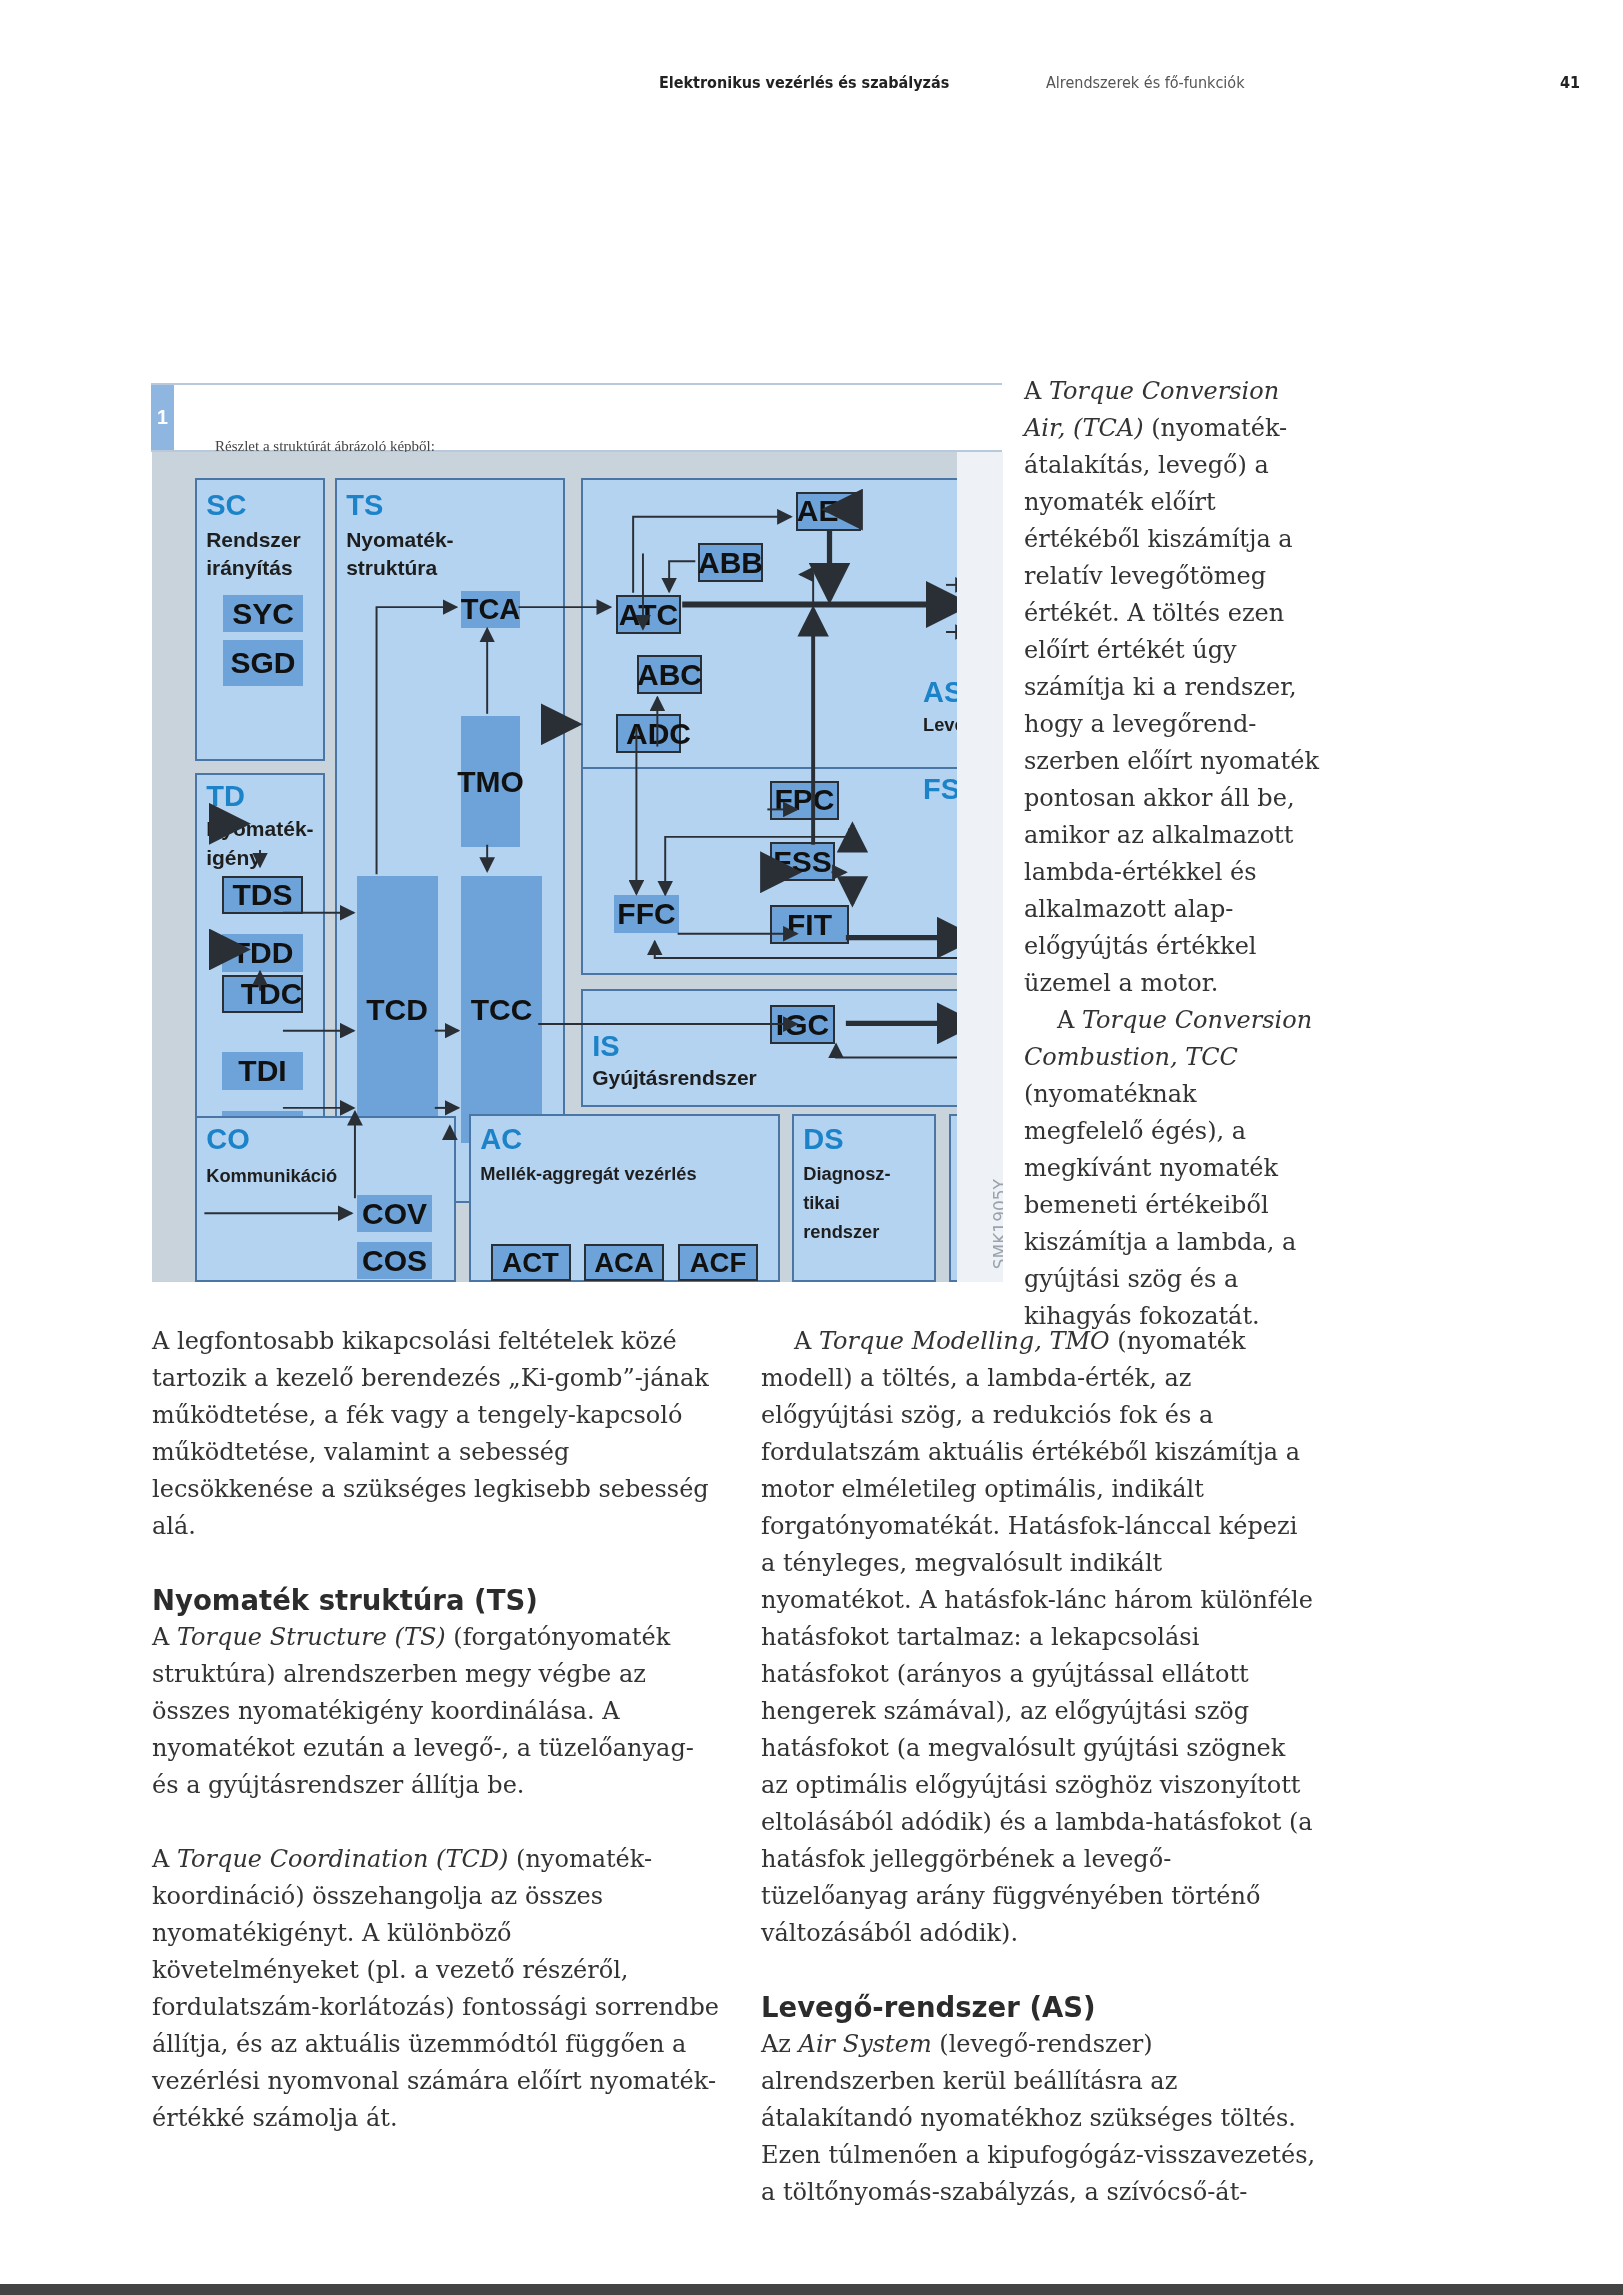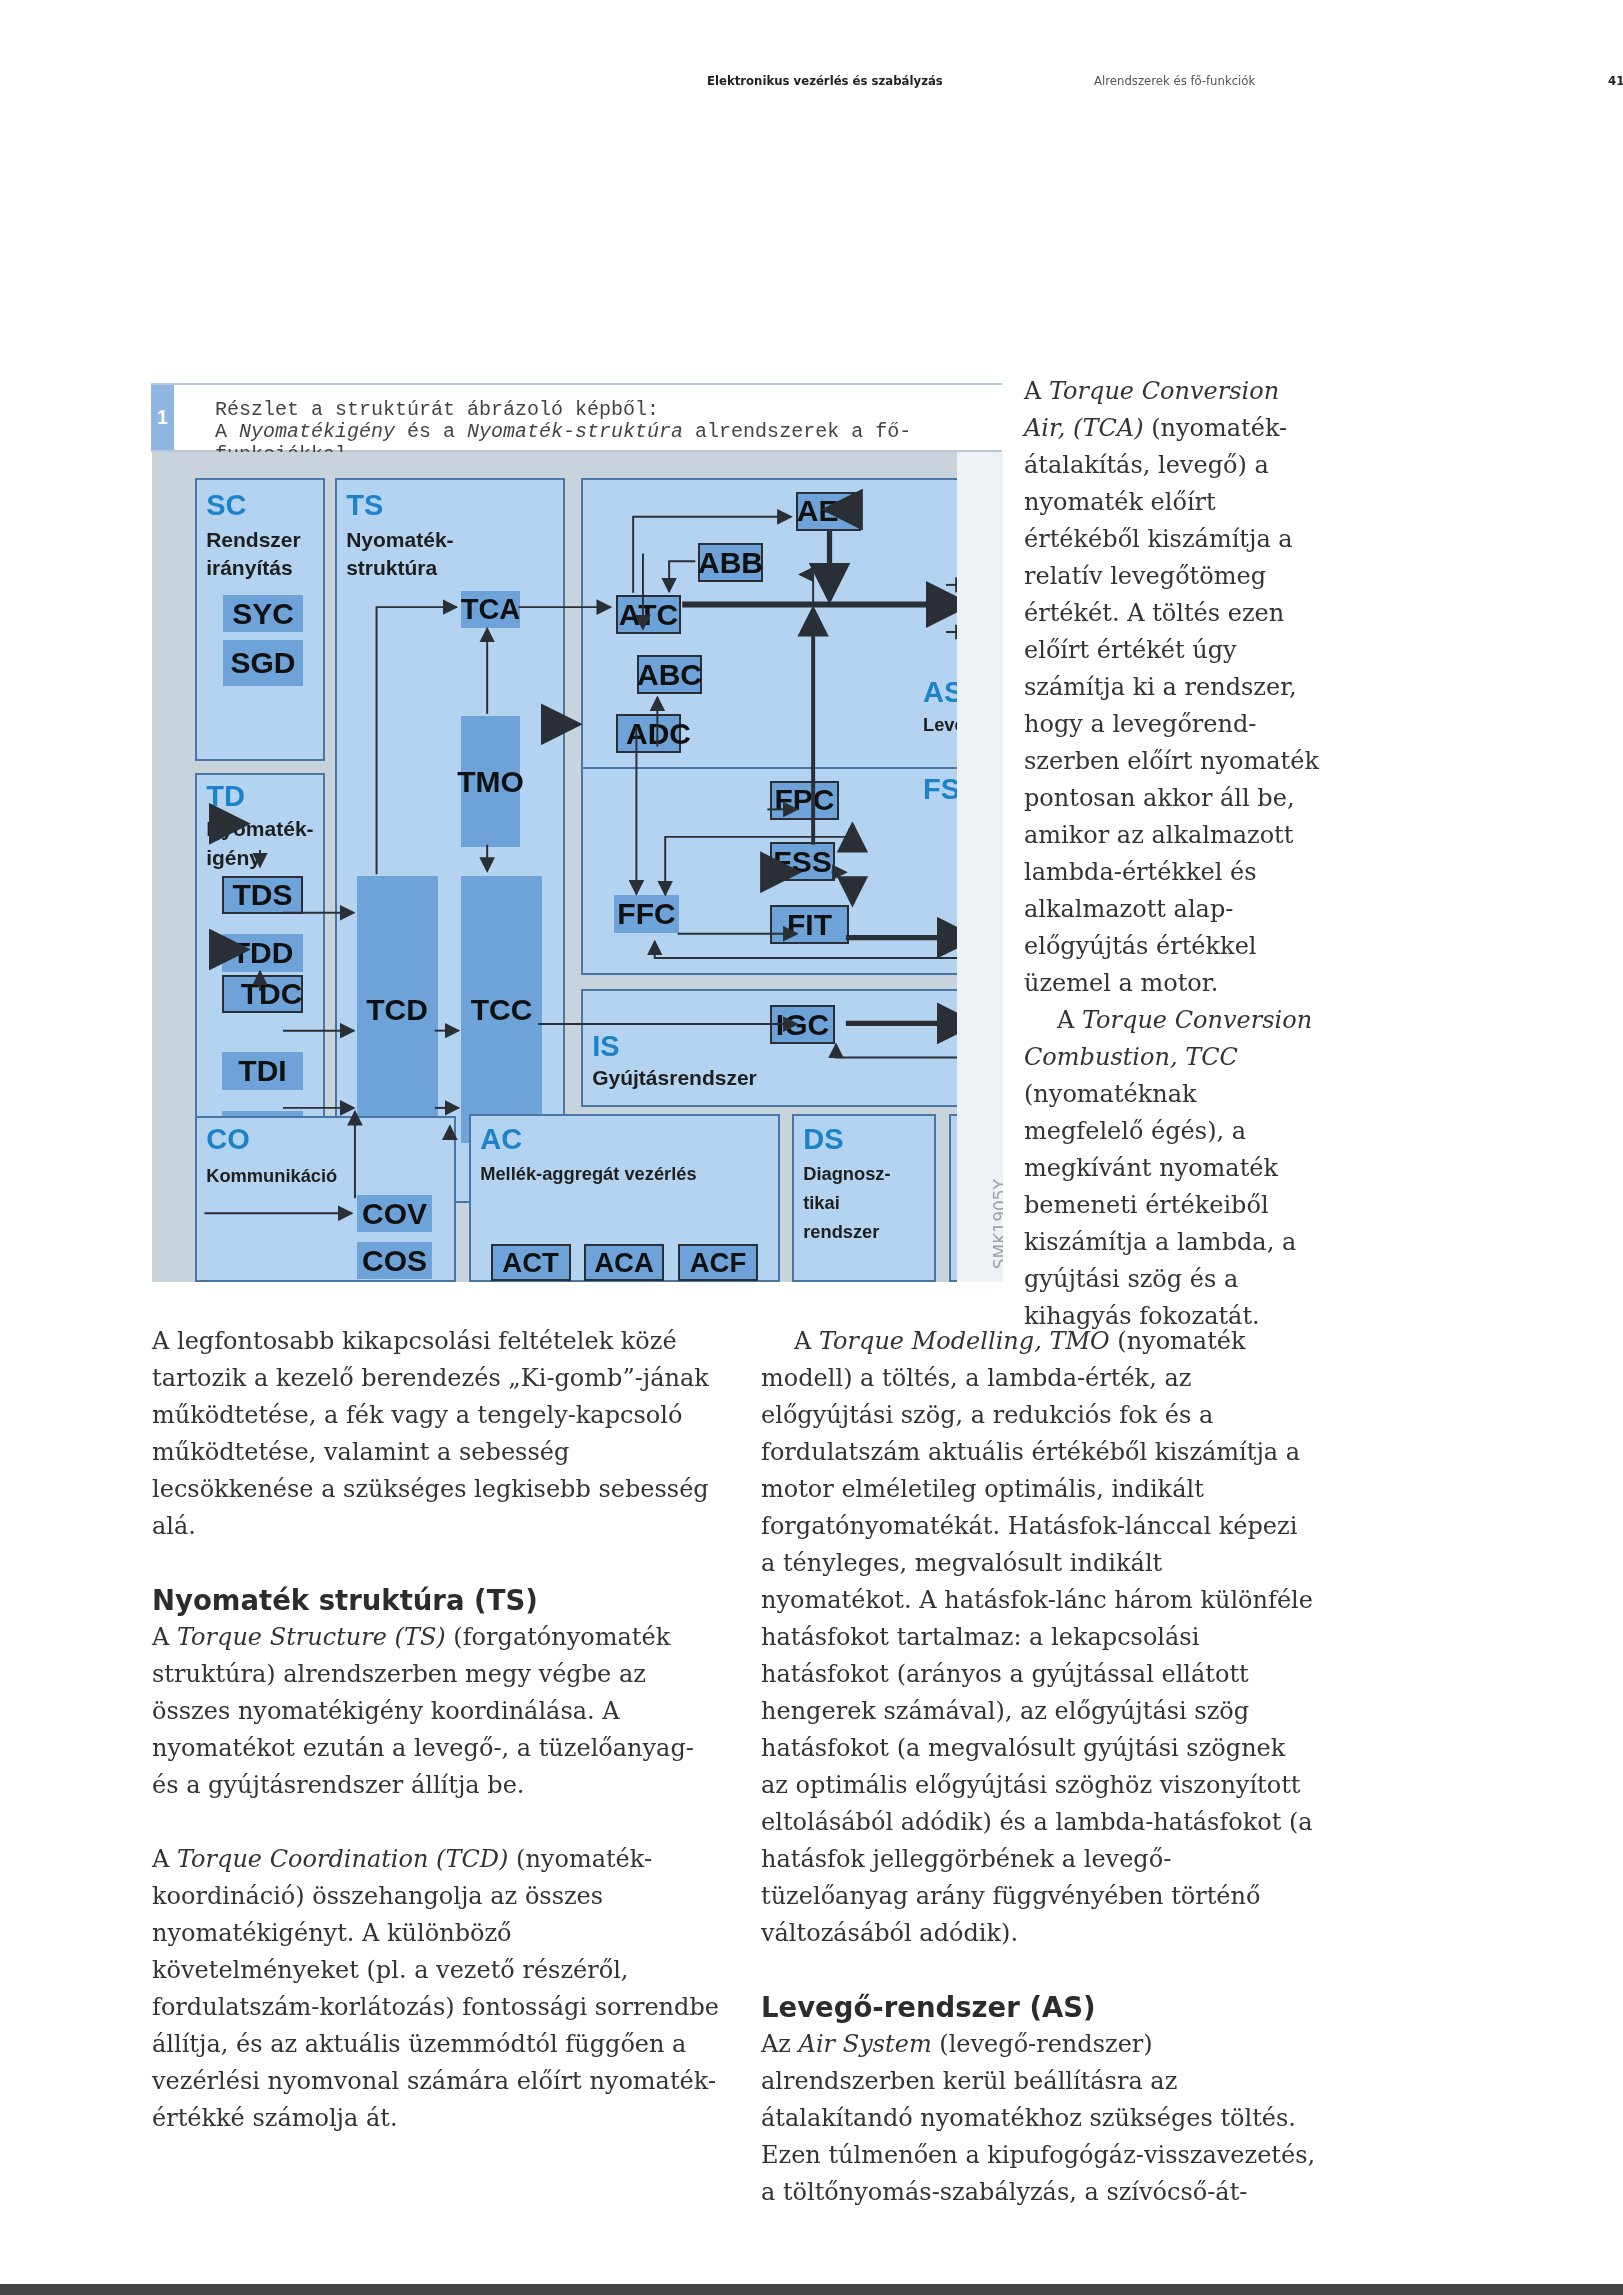--- a/index.html
+++ b/index.html
@@ -1,26 +1,26 @@
 <!DOCTYPE html>
 <html style="font-size:10.5px"><head>
 <meta charset="utf-8">
 <style>
   html,body{margin:0;padding:0;background:#ffffff;}
   body{width:1623px;height:2295px;position:relative;overflow:hidden;color:#2b2b2b;}
   .abs{position:absolute;}
   
-  .hdr{font-family:"DejaVu Sans Condensed","DejaVu Sans",sans-serif;font-size:13px;top:73px;margin-left:48px;}
+  .hdr{font-family:"DejaVu Sans Condensed","DejaVu Sans",sans-serif;font-size:16px;top:73px;}
   .hdr-chapter{left:659px;font-weight:bold;color:#222;}
   .hdr-section{left:1046px;color:#555;}
   .hdr-page{left:1560px;font-weight:bold;color:#222;}
   
   .fig-cap{left:151px;top:383px;width:851px;height:65px;background:#fff;border-top:2px solid #b9c9dc;border-bottom:2px solid #b9c9dc;}
   .fig-num{position:absolute;left:0;top:0;width:23px;height:65px;background:#8fb6e0;color:#fff;font-family:"Liberation Sans",sans-serif;font-size:19.6px;font-weight:bold;text-align:center;line-height:65px;}
-  .fig-cap-l1,.fig-cap-l2{position:absolute;left:64px;font-family:Liberation Mono, monospace;font-size:20px;color:#444;}
+  .fig-cap-l1,.fig-cap-l2{position:absolute;left:64px;font-family:Liberation Serif, serif;font-size:15px;color:#444;margin-top:40px;}
   .fig-cap-l1{top:13px;} .fig-cap-l2{top:35px;}
   .it{font-style:italic;}
   
   .diagram{left:152px;top:452px;width:851px;height:830px;background:#c9d3dc;overflow:hidden;}
   .box{position:absolute;background:#b3d3f1;border:2px solid #4a76a6;box-sizing:border-box;}
   .grp-code{position:absolute;font-family:"Liberation Sans",sans-serif;font-weight:bold;font-size:29px;color:#1d83c9;}
   .grp-label{position:absolute;font-family:"Liberation Sans",sans-serif;font-weight:bold;font-size:21px;color:#1e1e1e;line-height:29px;}
   .fn{position:absolute;background:#6da3d8;font-family:"Liberation Sans",sans-serif;font-weight:bold;color:#111;display:flex;align-items:center;justify-content:center;box-sizing:border-box;}
   .fn.b{border:2.6px solid #2a2f36;}
   .fn.s{font-size:30px;}

